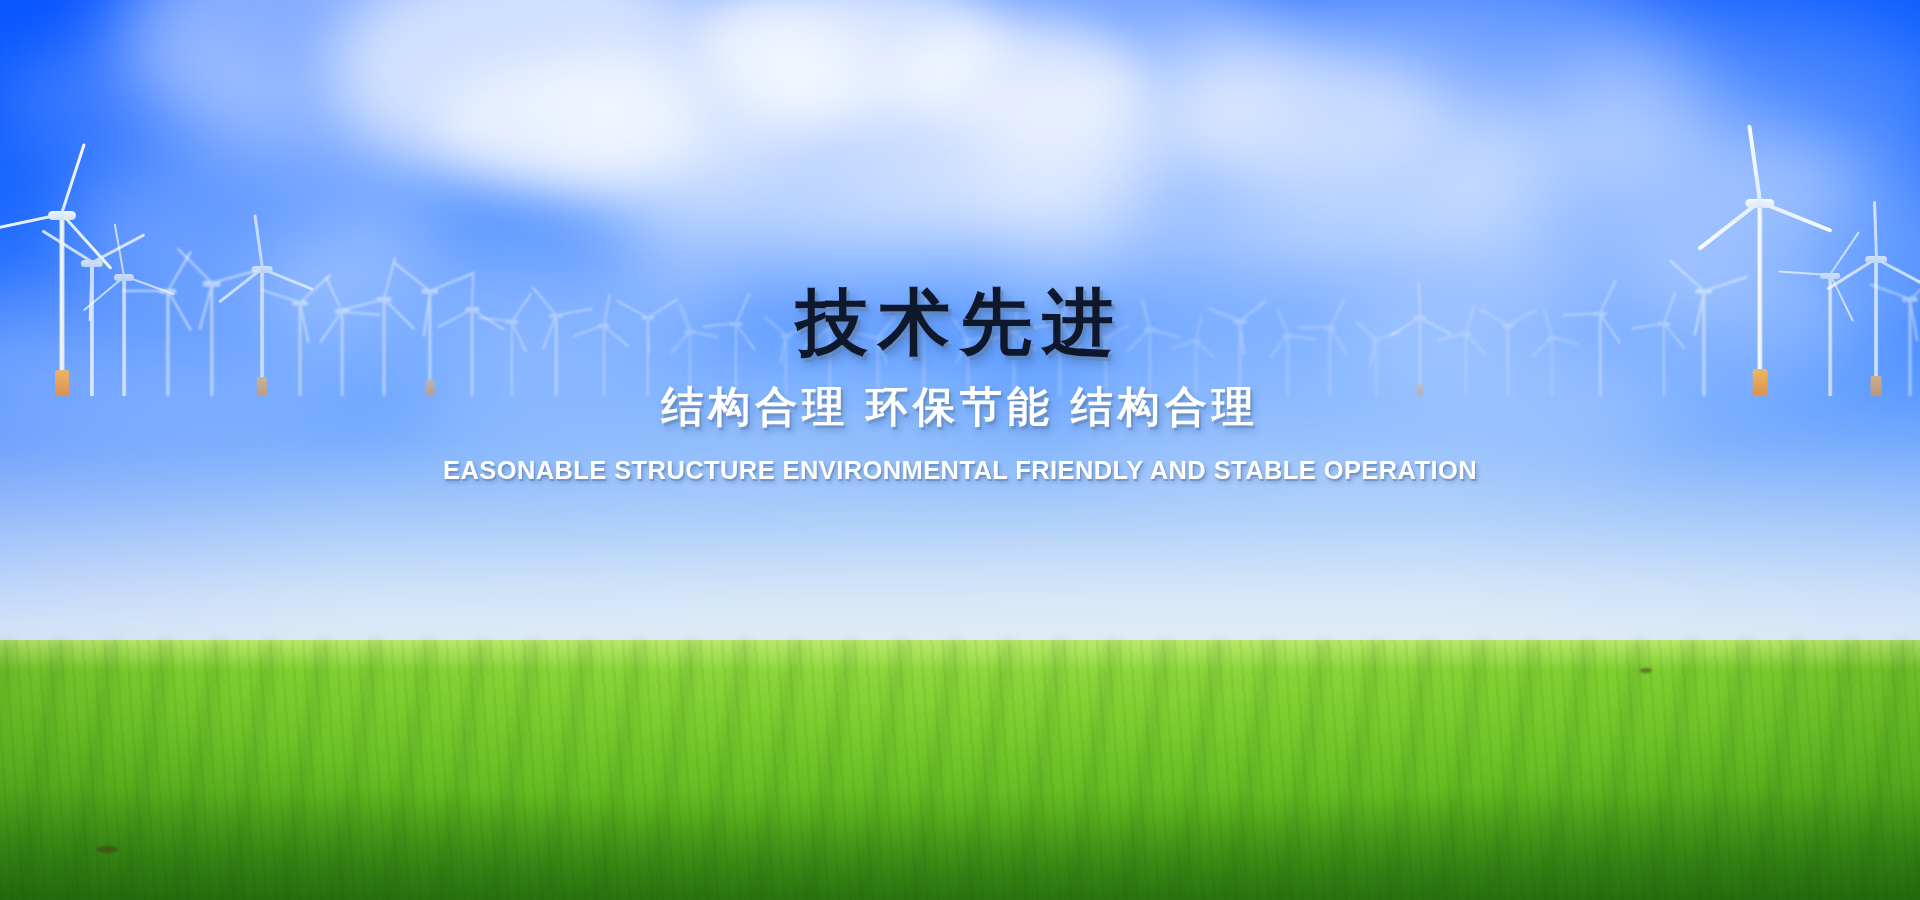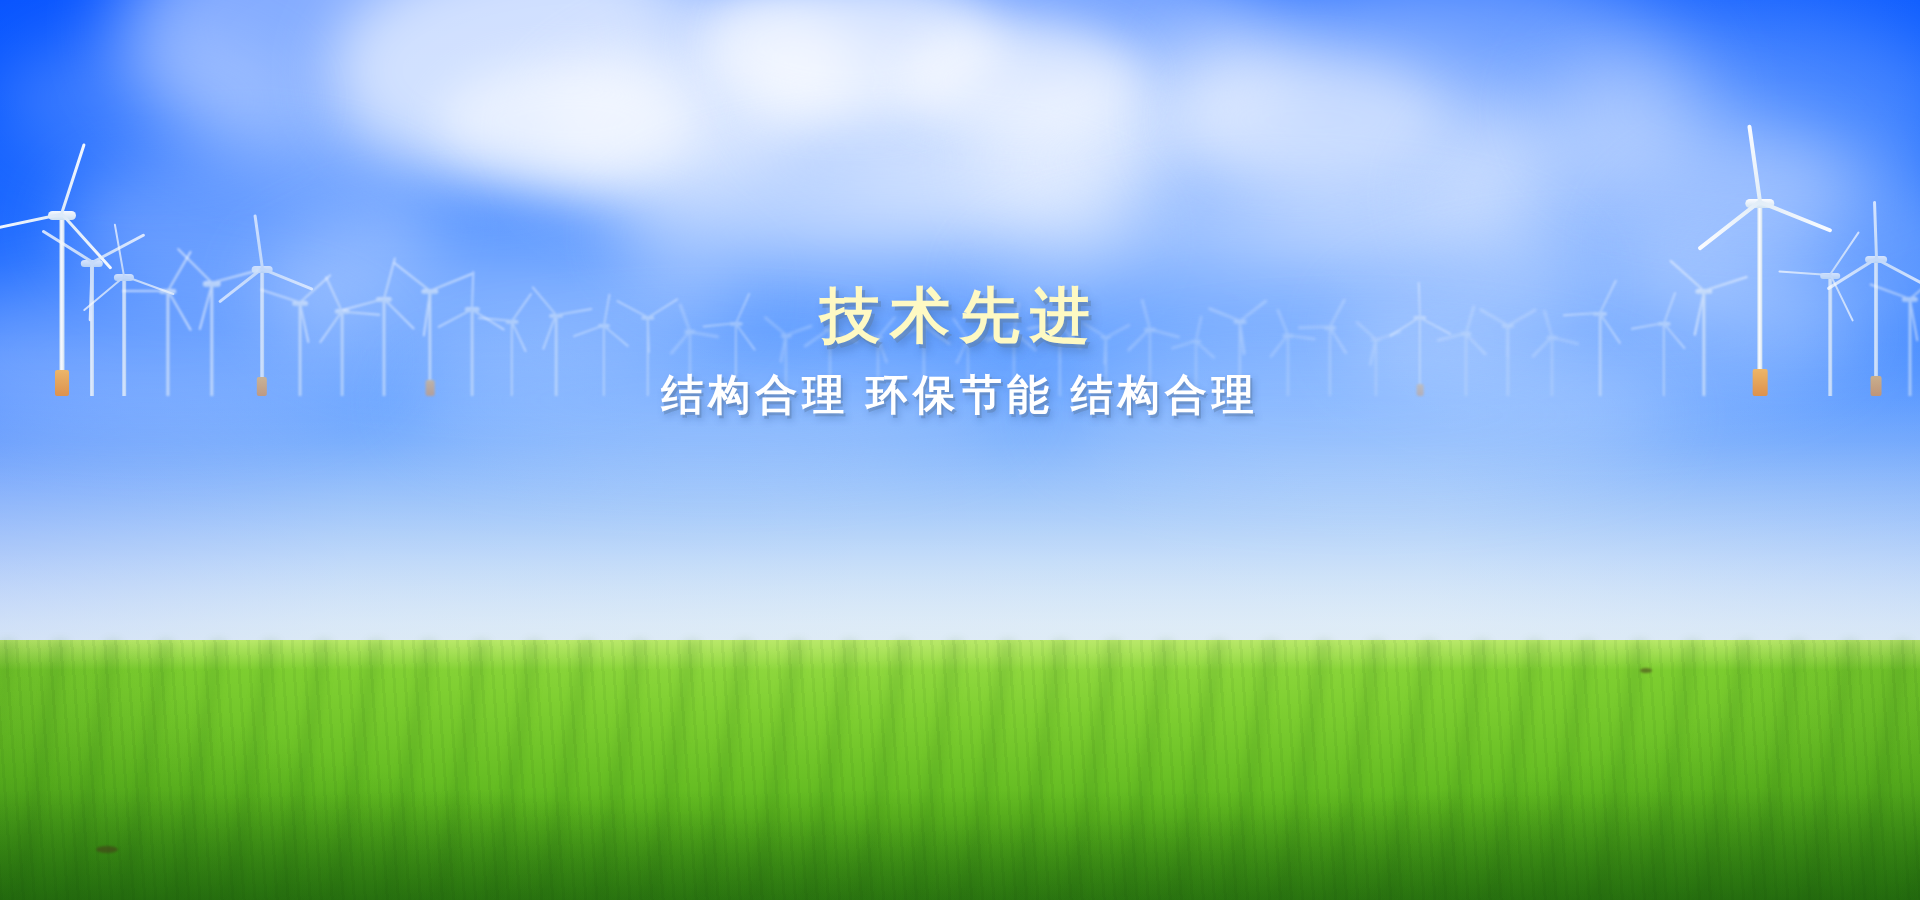--- a/index.html
+++ b/index.html
@@ -155,22 +155,22 @@
     background:rgba(70,55,25,.55);filter:blur(1px);
   }
 
   
   .copy{
     position:absolute;left:0;top:0;width:1920px;height:900px;
     display:flex;flex-direction:column;align-items:center;
   }
   .headline{
     margin-top:286px;
-    font-size:60px;line-height:1.0;font-weight:700;
-    letter-spacing:10px;color:#fef9c3;
+    font-size:72px;line-height:1.0;font-weight:700;
+    letter-spacing:10px;color:#0f172a;
     text-shadow:
        3px 4px 0 rgba(95,130,175,.55),
        5px 7px 10px rgba(50,90,150,.42);
     white-space:nowrap;
   }
   .subline{
     margin-top:26px;
     font-size:42px;line-height:1.1;font-weight:700;
     letter-spacing:5px;color:#ffffff;
     text-shadow:
@@ -531,15 +531,16 @@
   <div class="gr-waves"></div>
   <div class="gr-streaks"></div>
   <div class="gr-dark"></div>
   <div class="gr-vig"></div>
   <div class="dirt" style="left:1640px;top:668px;"></div>
   <div class="dirt" style="left:96px;top:846px;width:22px;height:7px;"></div>
 
   <div class="copy">
     <div class="headline">技术先进</div>
     <div class="subline">结构合理  环保节能  结构合理</div>
+    <div class="enline">EASONABLE STRUCTURE ENVIRONMENTAL FRIENDLY AND STABLE OPERATION</div>
   </div>
 
 </div>
 
 </body></html>

